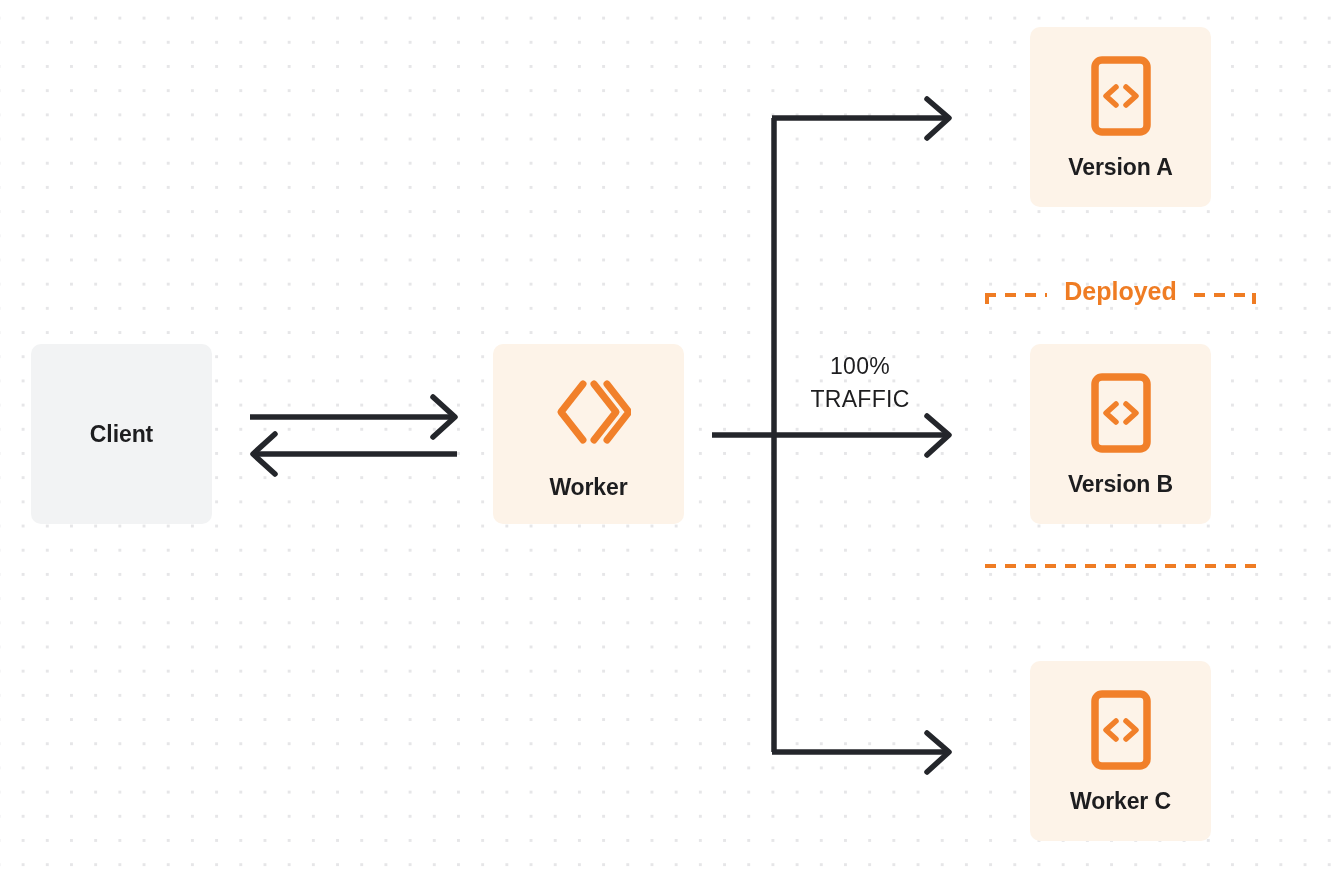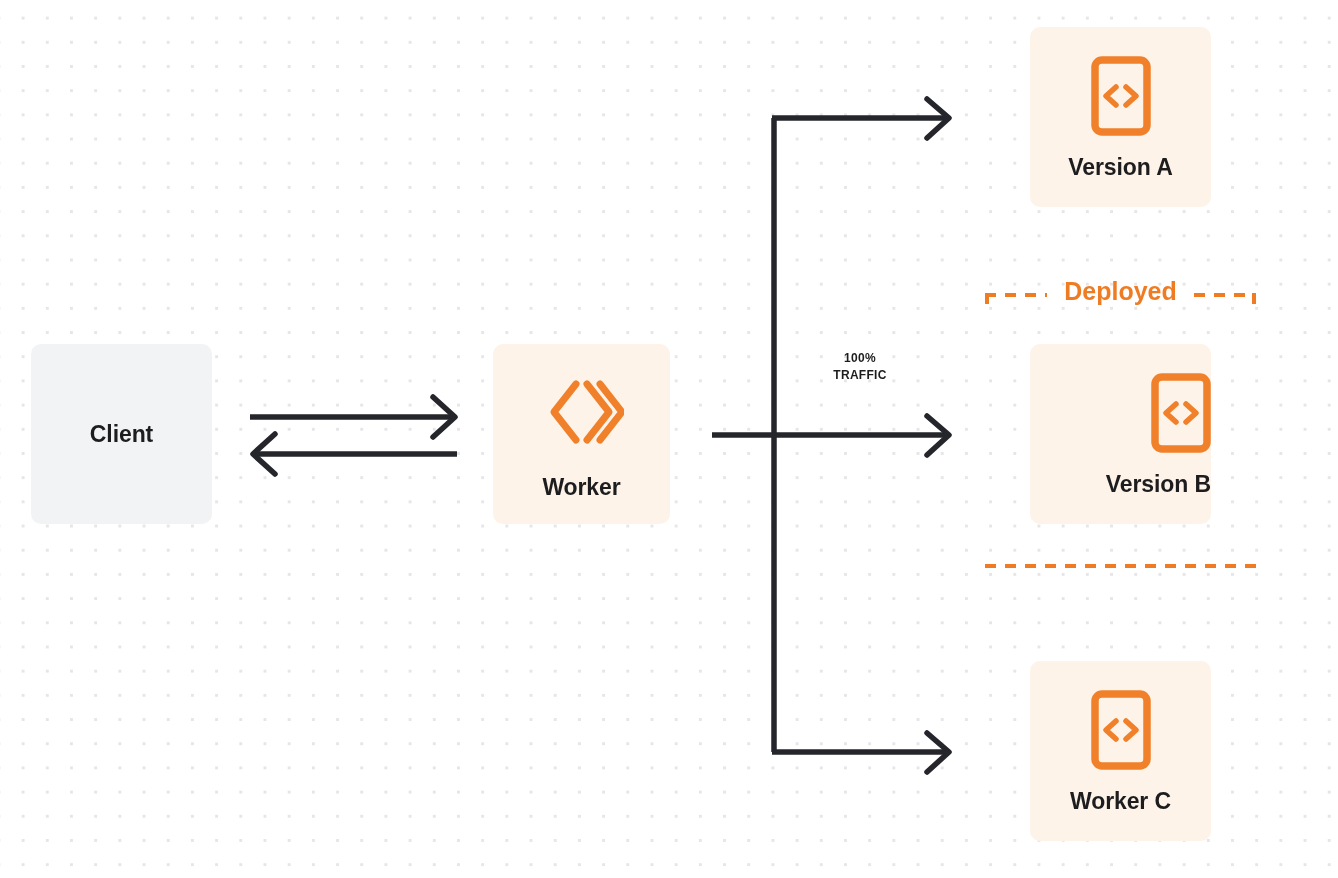--- a/index.html
+++ b/index.html
@@ -49,34 +49,34 @@
     width: 181px;
     height: 180px;
     background: #f2f3f4;
     text-align: center;
   }
 
   
   #worker-node {
     left: 493px;
     top: 344px;
-    width: 177px;
+    width: 191px;
     height: 180px;
     background: #fdf3e8;
   }
   #worker-node .node-label { margin-top: 22px; }
 
   
   .version-node {
     width: 181px;
     height: 180px;
     background: #fdf3e8;
   }
   #version-a-node { left: 1030px; top: 27px; }
-  #version-b-node { left: 1030px; top: 344px; align-items: flex-end; }
+  #version-b-node { left: 1030px; top: 344px; }
   #version-c-node { left: 1030px; top: 661px; }
   .version-node .node-label { margin-top: 20px; }
 
   
   .icon-wrap {
     display: block;
     line-height: 0;
   }
   .worker-icon svg { display: block; }
   .code-icon svg { display: block; }
@@ -140,22 +140,22 @@
     position: absolute;
     left: 790px;
     top: 350px;
     width: 140px;
     text-align: center;
     line-height: 1.45;
     pointer-events: none;
   }
   #traffic-label .t-line {
     display: block;
-    font-size: 12px;
-    font-weight: 700;
+    font-size: 23px;
+    font-weight: 400;
     color: #1d1d1f;
     letter-spacing: 0.3px;
     white-space: nowrap;
   }
 </style>
 </head>
 <body>
 
 <div id="canvas">
 

